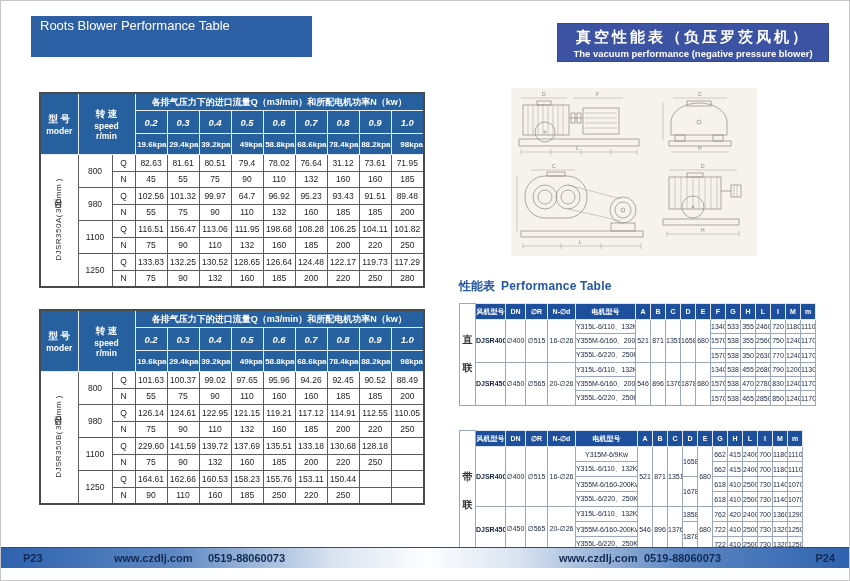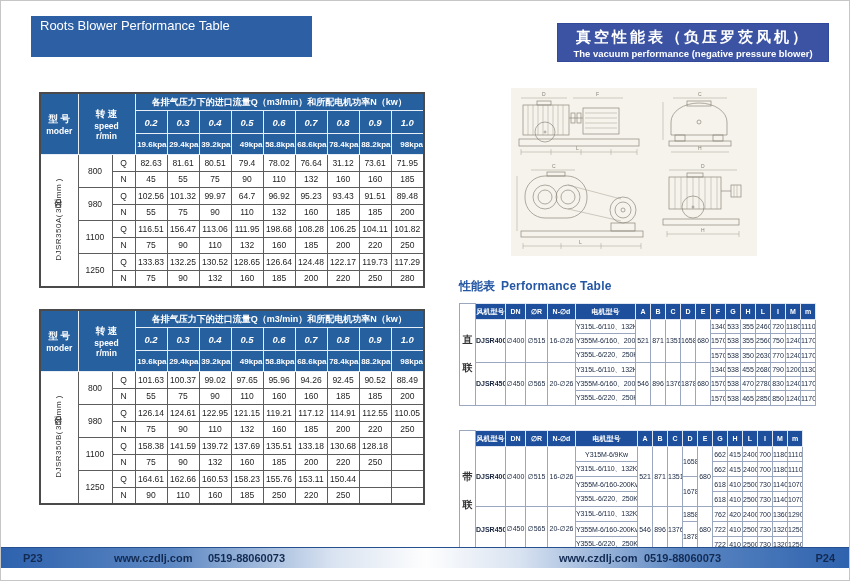--- a/index.html
+++ b/index.html
@@ -324,21 +324,21 @@
           <td>132</td>
           <td>160</td>
           <td>185</td>
           <td>200</td>
           <td>220</td>
           <td>250</td>
         </tr>
         <tr>
           <td class="speed-cell" rowspan="2">1100</td>
           <td class="qn-cell">Q</td>
-          <td>158.38</td>
+          <td>229.60</td>
           <td>141.59</td>
           <td>139.72</td>
           <td>137.69</td>
           <td>135.51</td>
           <td>133.18</td>
           <td>130.68</td>
           <td>128.18</td>
           <td></td>
         </tr>
         <tr>

